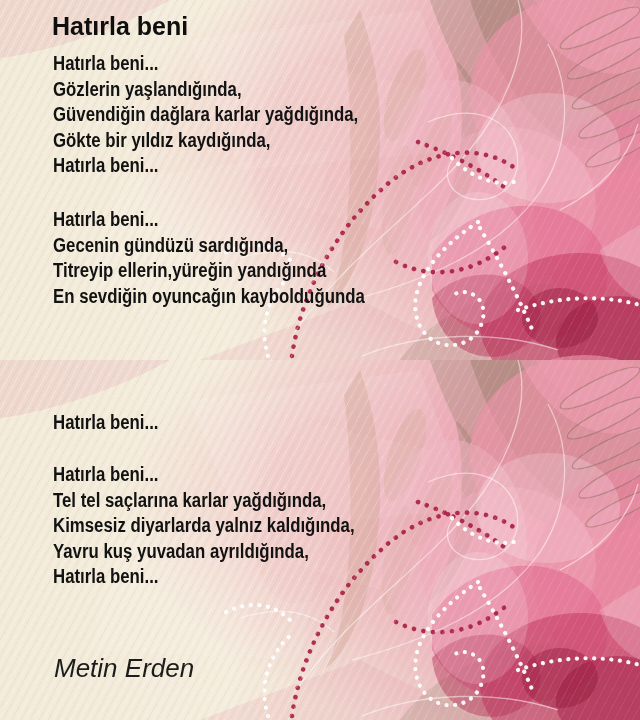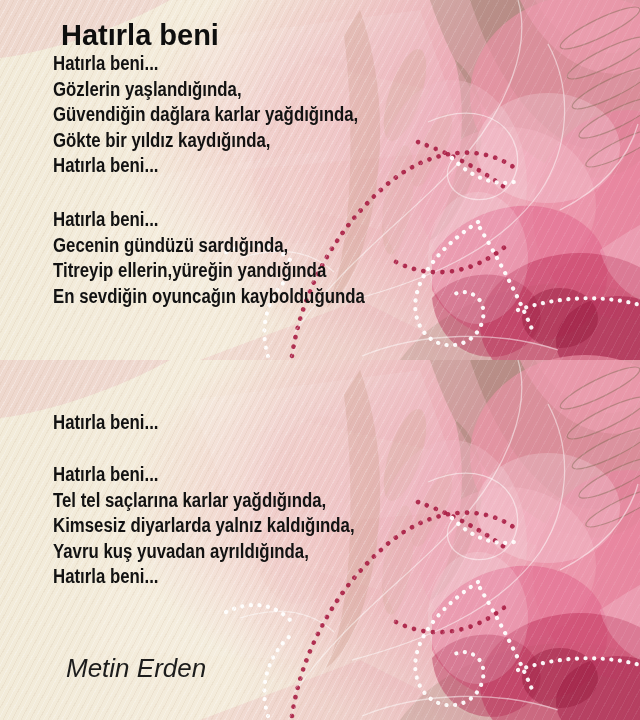--- a/index.html
+++ b/index.html
@@ -13,34 +13,34 @@
     background:repeating-linear-gradient(118deg,
       rgba(255,255,255,0.30) 0px, rgba(255,255,255,0.30) 1px,
       rgba(255,255,255,0) 1px, rgba(255,255,255,0) 4px,
       rgba(186,150,120,0.12) 4px, rgba(186,150,120,0.12) 5px,
       rgba(255,255,255,0) 5px, rgba(255,255,255,0) 8px);
     -webkit-mask-image:linear-gradient(90deg,rgba(0,0,0,0.95) 0%,rgba(0,0,0,0.85) 45%,rgba(0,0,0,0.35) 75%,rgba(0,0,0,0.25) 100%);
     mask-image:linear-gradient(90deg,rgba(0,0,0,0.95) 0%,rgba(0,0,0,0.85) 45%,rgba(0,0,0,0.35) 75%,rgba(0,0,0,0.25) 100%);
   }
   .txt{position:absolute;z-index:2;color:#121212;}
   .title{
-    left:49px;top:6px;font-size:29px;line-height:34px;font-weight:700;color:#0e0e0e;
-    white-space:nowrap;margin:12px;
+    left:49px;top:6px;font-size:25px;line-height:34px;font-weight:700;color:#0e0e0e;
+    white-space:nowrap;margin:3px;
   }
   .stanza{
     left:53px;font-size:20px;line-height:25.5px;font-weight:700;
     transform:scaleX(0.84);transform-origin:0 0;white-space:nowrap;
   }
   .s1{top:51px;}
   .s2{top:207px;}
   .s3{top:410px;}
   .s4{top:462px;}
   .author{
     left:54px;top:653px;font-size:26px;line-height:30px;font-style:italic;font-weight:400;
-    color:#1c1c1c;white-space:nowrap;margin-left:12px;
+    color:#1c1c1c;white-space:nowrap;
   }
 </style>
 </head>
 <body>
 
 <div class="page">
 
   <svg class="bg" viewBox="0 0 640 720" preserveAspectRatio="none" xmlns="http://www.w3.org/2000/svg" xmlns:xlink="http://www.w3.org/1999/xlink" aria-hidden="true">
     <defs>
       <linearGradient id="gBase" x1="0" y1="0" x2="1" y2="0">

